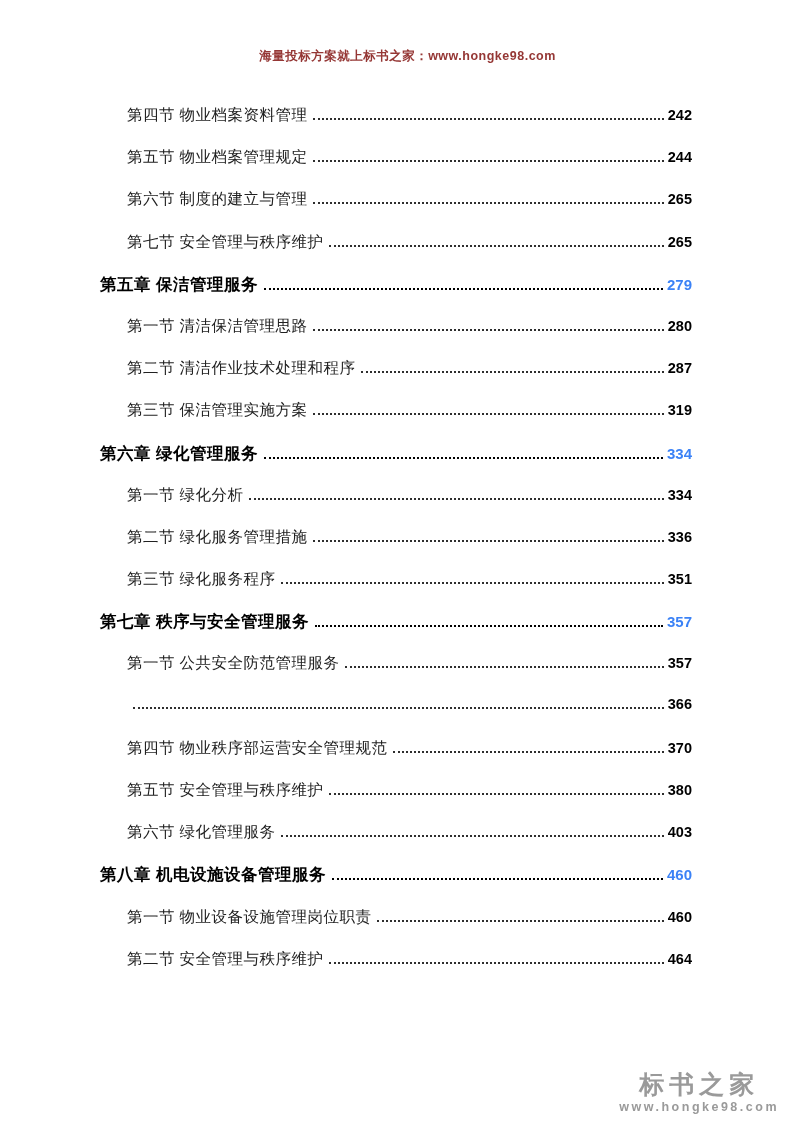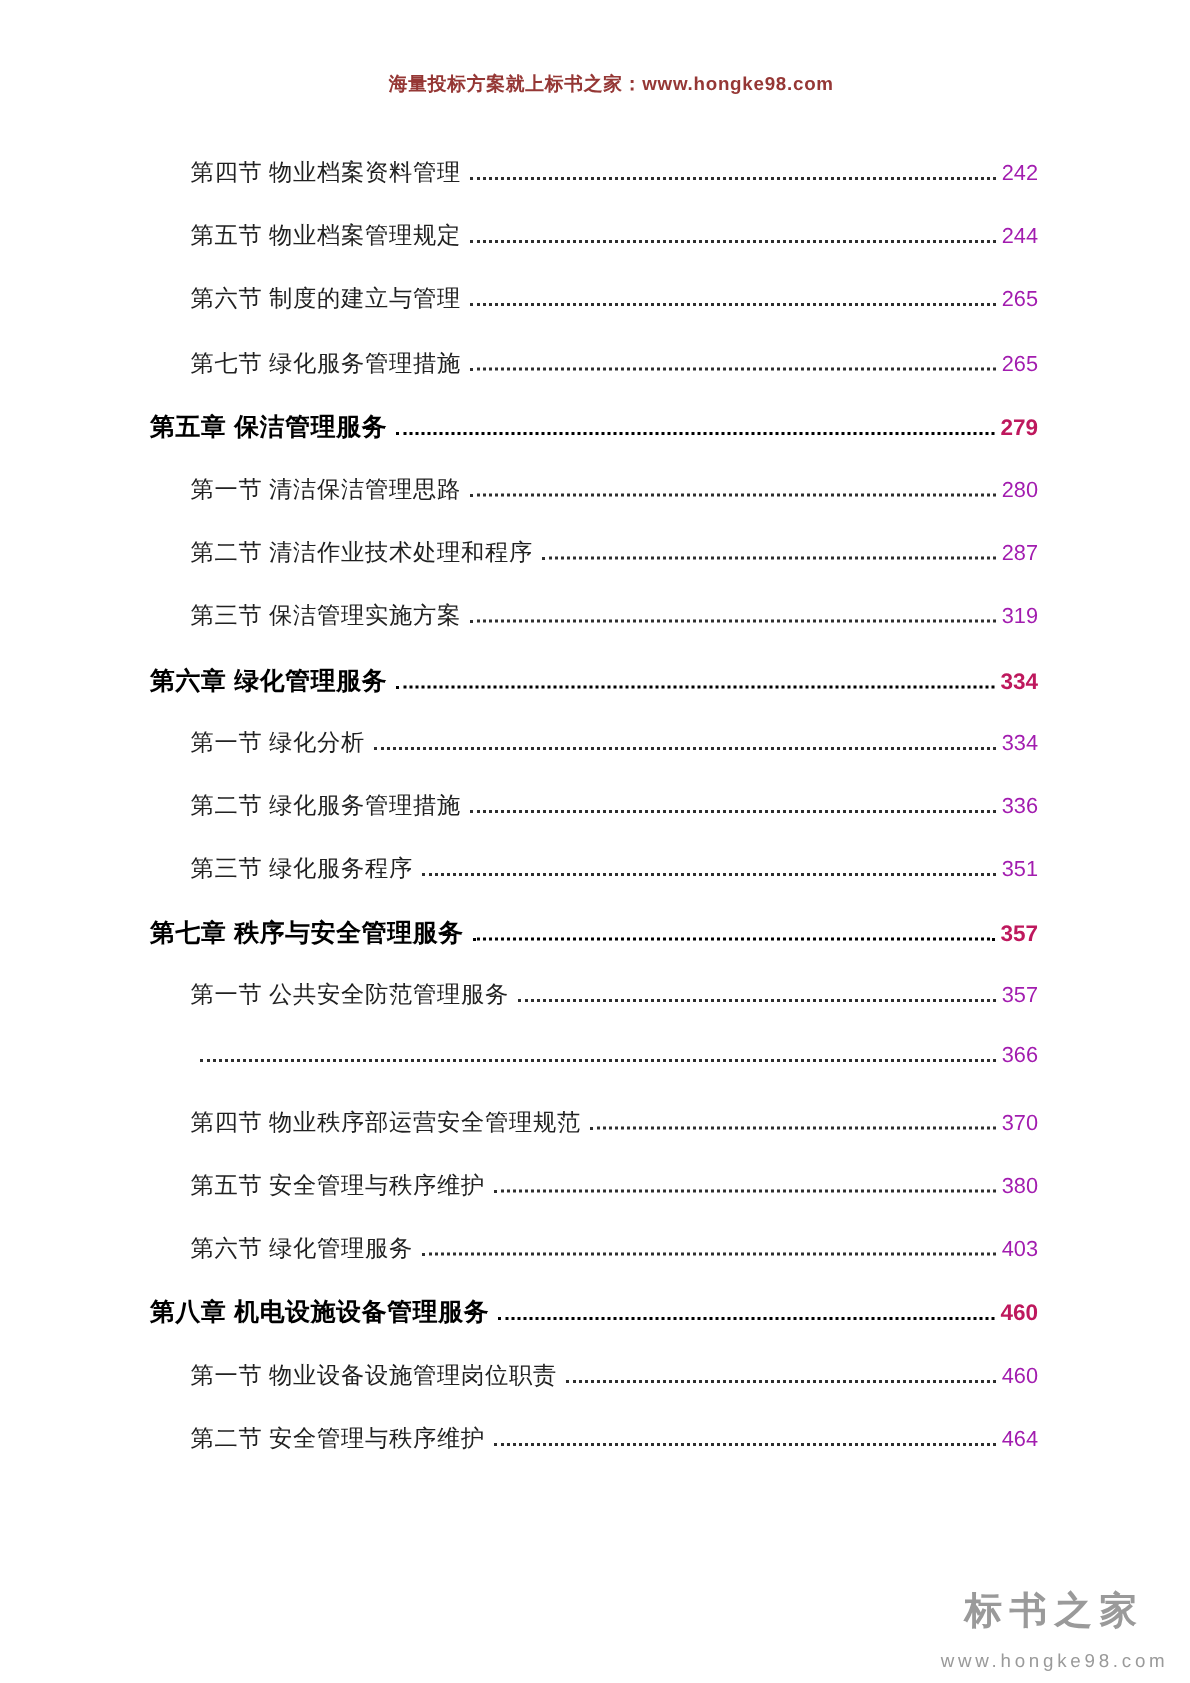--- a/index.html
+++ b/index.html
@@ -61,46 +61,46 @@
     flex: 1 1 auto;
     min-width: 18px;
     margin: 0 4px 0 6px;
     border-bottom: 2px dotted #2e2e2e;
   }
   .toc-row.chapter .leader { border-bottom: 2.5px dotted #000000; }
   .toc-page {
     white-space: nowrap;
     font-family: "Liberation Sans", "DejaVu Sans", sans-serif;
     font-size: 14.5px;
-    font-weight: 400;
-    color: #a21caf;
-  }
-  .toc-row.chapter .toc-page { font-weight: 700; color: #be185d; font-size: 15px; }
+    font-weight: 700;
+    color: #000000;
+  }
+  .toc-row.chapter .toc-page { font-weight: 700; color: #3b82f6; font-size: 15px; }
 
   
   .watermark {
     position: absolute;
     right: 14px;
     bottom: 8px;
     text-align: center;
     color: #9a9a9a;
     font-family: "Liberation Sans", "DejaVu Sans", sans-serif;
     user-select: none;
   }
   .wm-title {
     font-size: 25px;
     font-weight: 700;
     letter-spacing: 5px;
     line-height: 1.1;
   }
   .wm-url {
     font-size: 12.5px;
-    font-weight: 400;
+    font-weight: 700;
     letter-spacing: 2.5px;
-    margin-top: 12px;
+    margin-top: 2px;
   }
 </style>
 </head>
 <body>
 
 <div class="page">
 
   <div class="doc-header">
     <span>海量投标方案就上标书之家：www.hongke98.com</span>
   </div>
@@ -115,21 +115,21 @@
         <span class="toc-label">第五节 物业档案管理规定</span>
         <span class="leader"></span>
         <span class="toc-page">244</span>
       </div>
       <div class="toc-row section">
         <span class="toc-label">第六节 制度的建立与管理</span>
         <span class="leader"></span>
         <span class="toc-page">265</span>
       </div>
       <div class="toc-row section">
-        <span class="toc-label">第七节 绿化服务管理措施</span>
+        <span class="toc-label">第七节 安全管理与秩序维护</span>
         <span class="leader"></span>
         <span class="toc-page">265</span>
       </div>
       <div class="toc-row chapter">
         <span class="toc-label">第五章 保洁管理服务</span>
         <span class="leader"></span>
         <span class="toc-page">279</span>
       </div>
       <div class="toc-row section">
         <span class="toc-label">第一节 清洁保洁管理思路</span>

